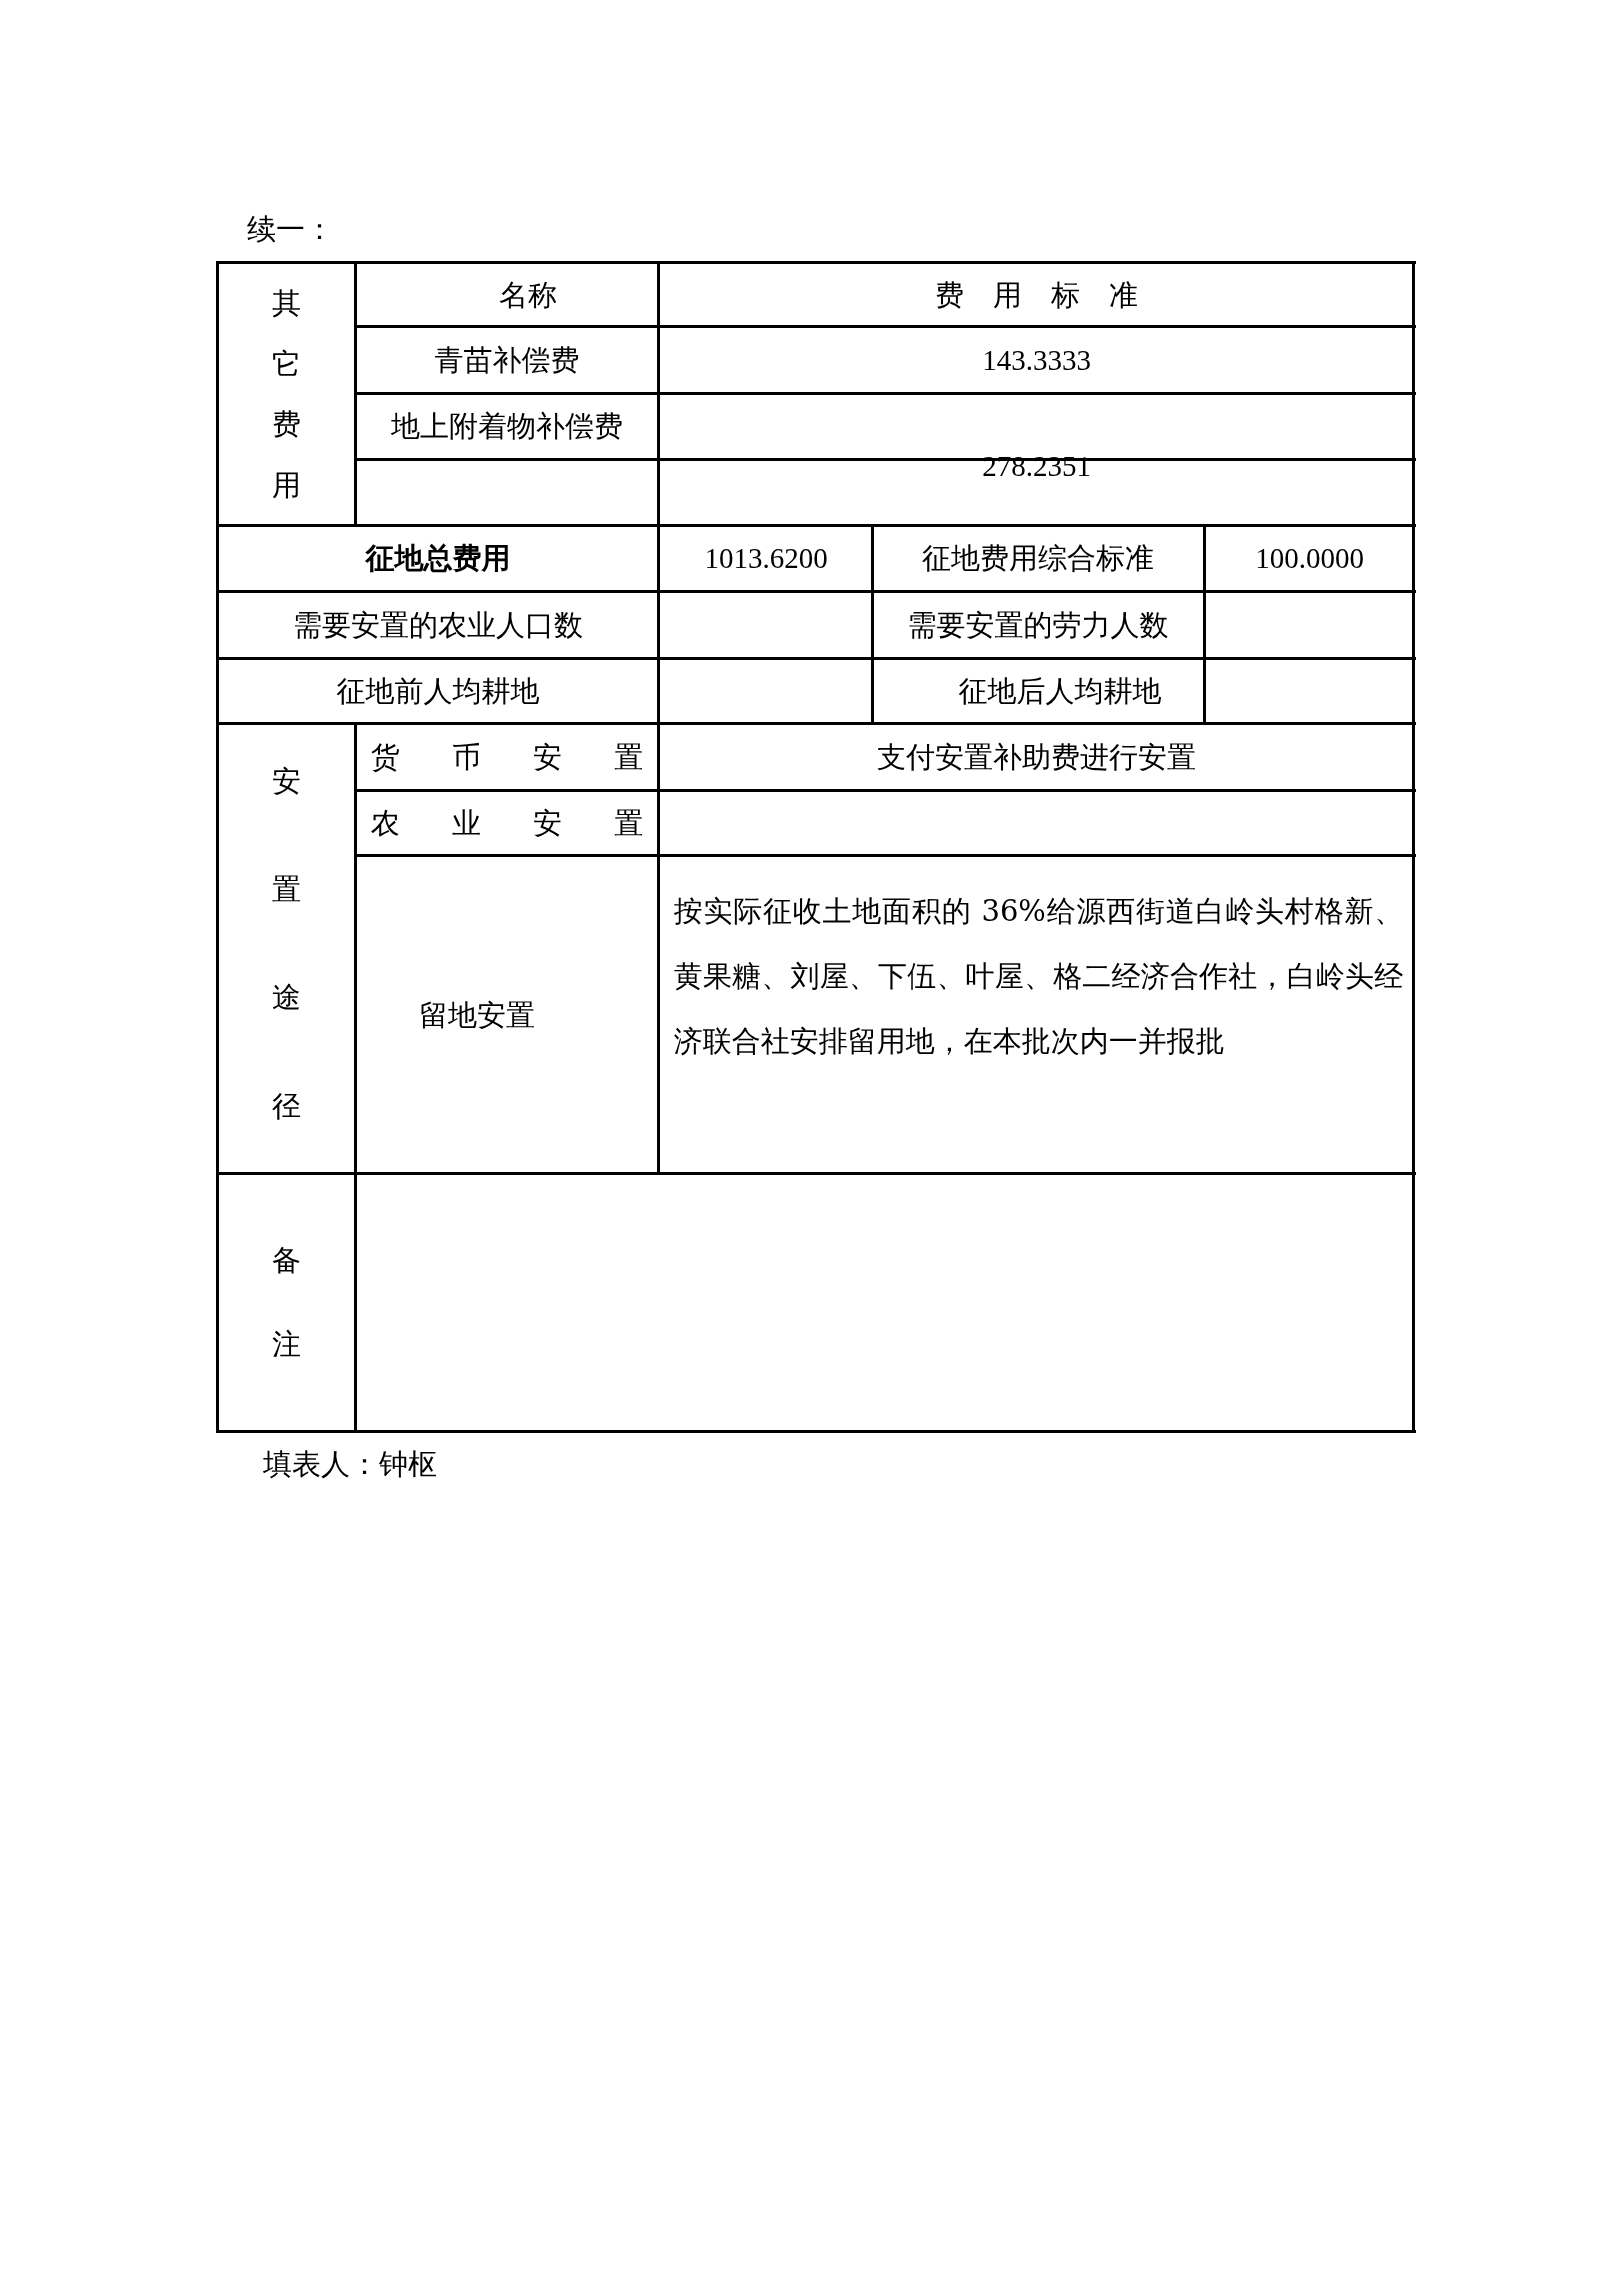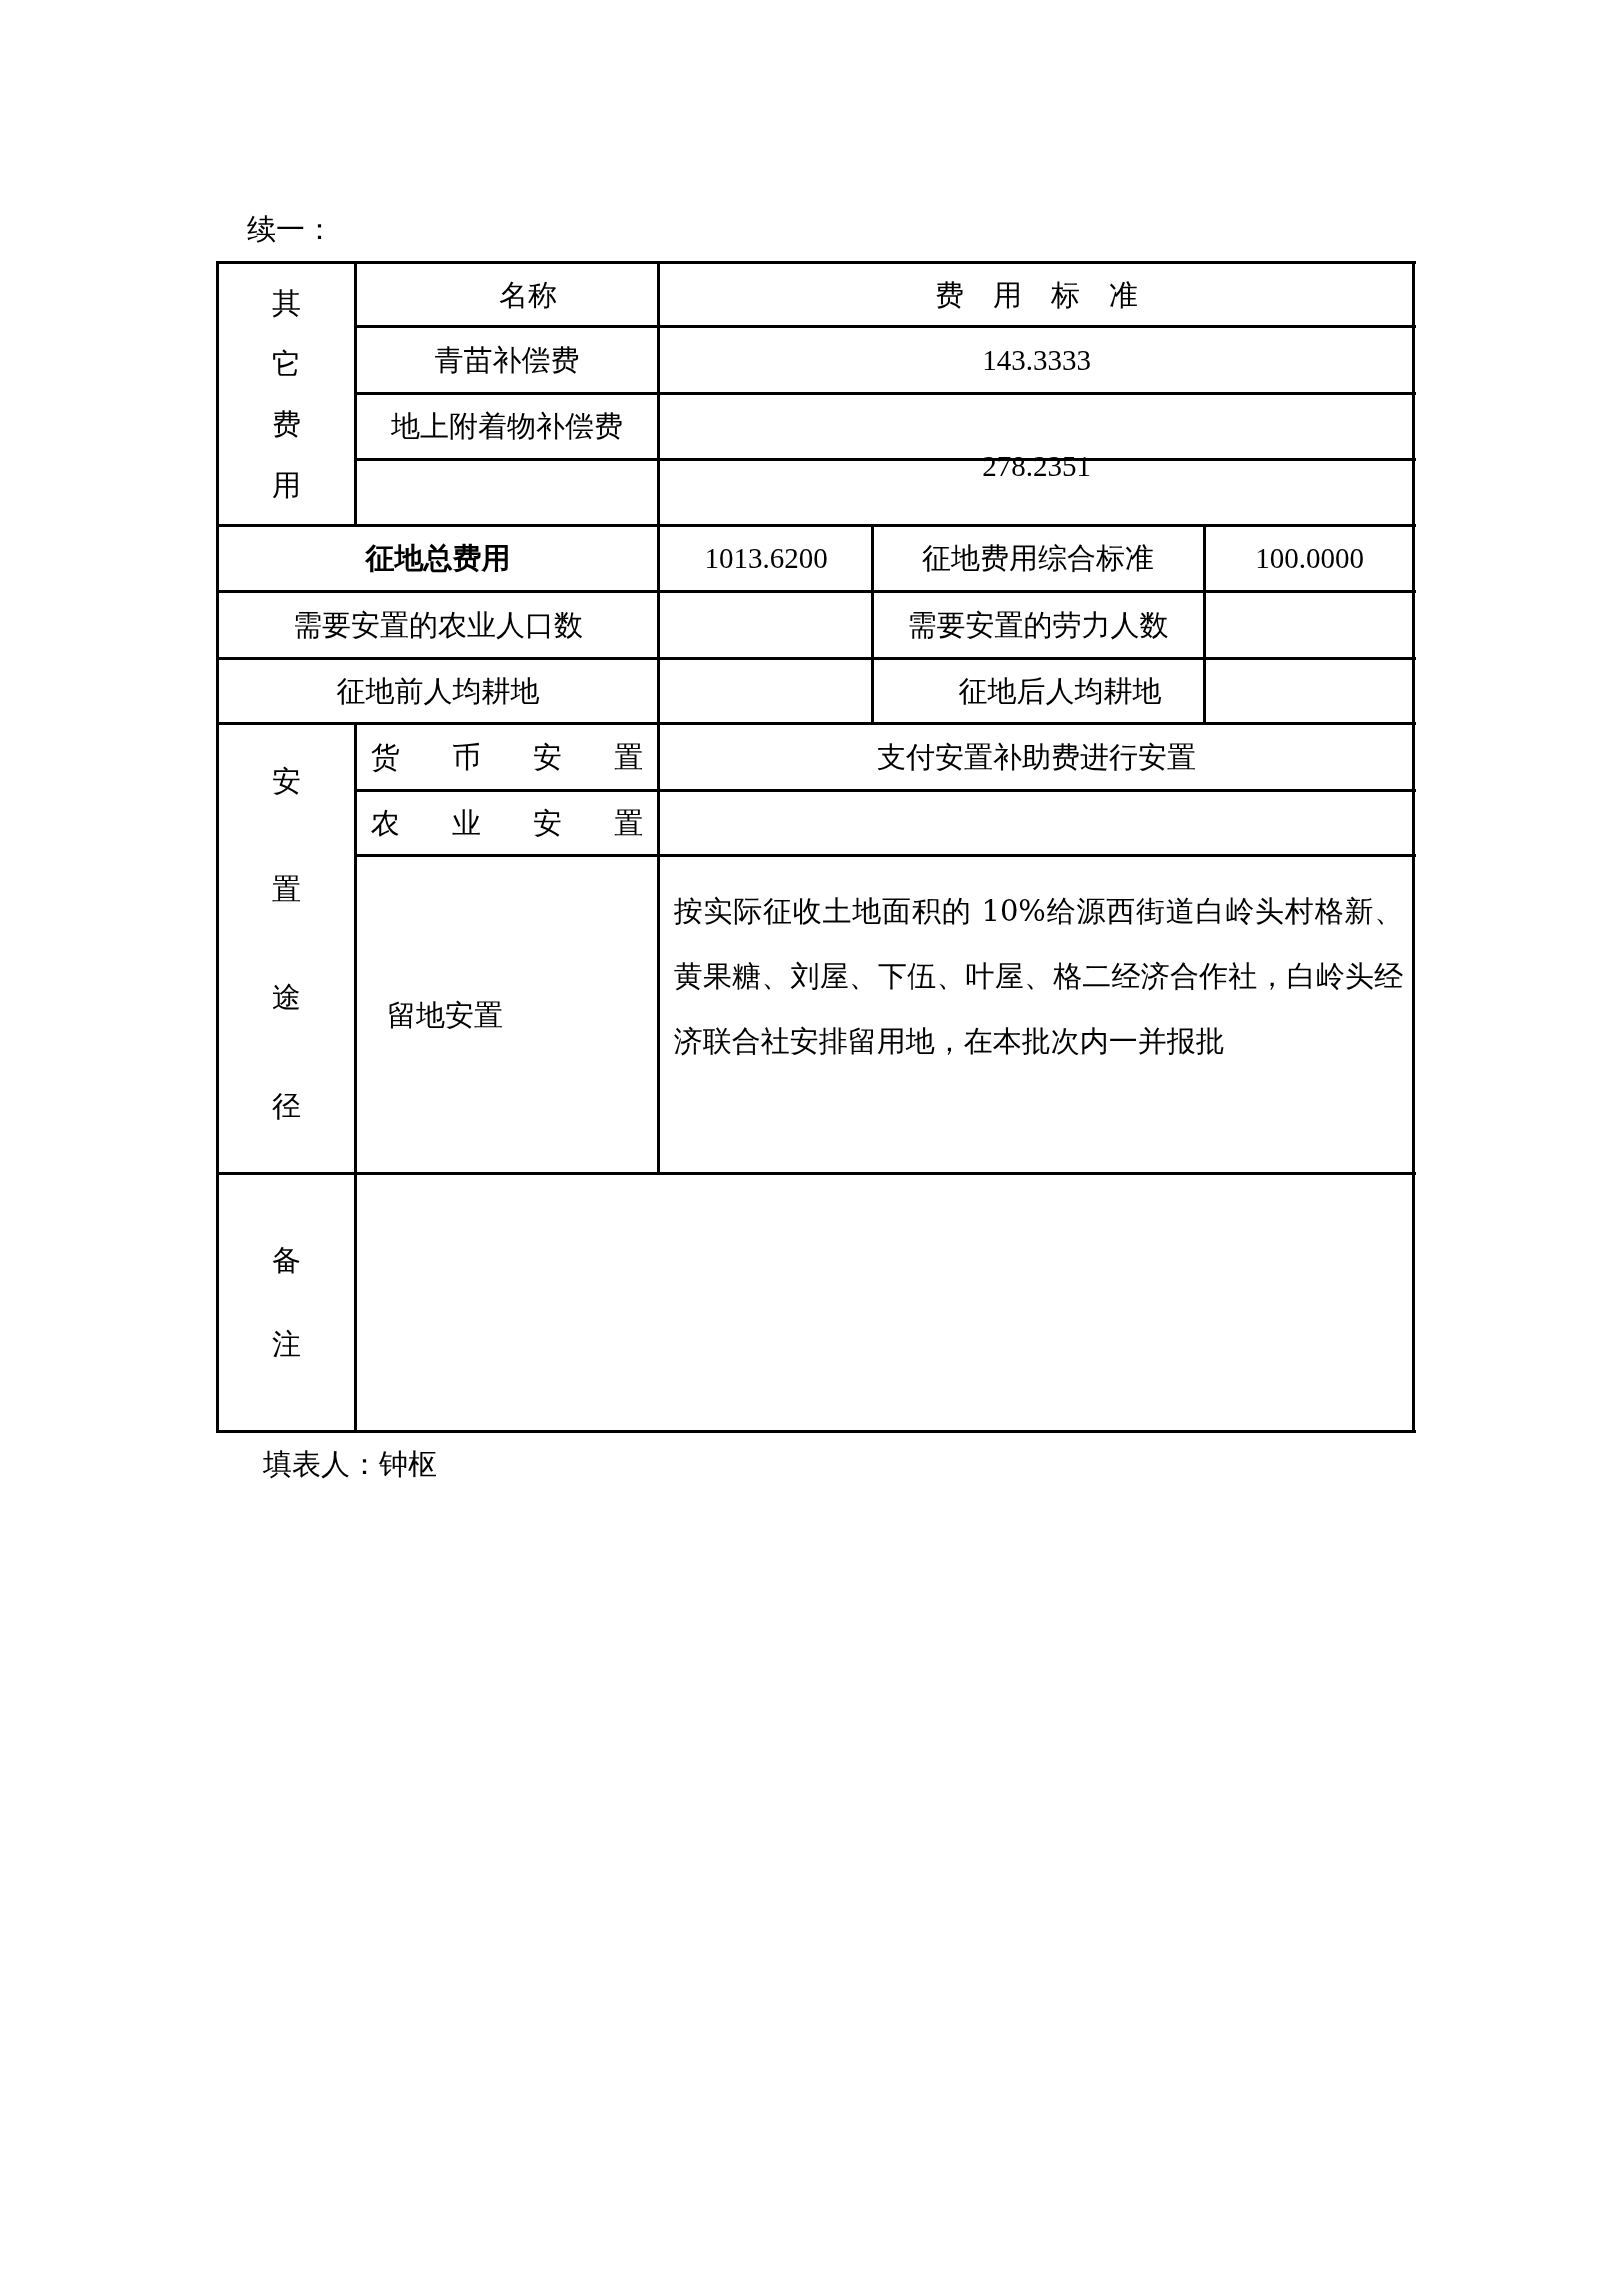--- a/index.html
+++ b/index.html
@@ -8,21 +8,21 @@
   .abs { position:absolute; }
   .caption { left:247px; top:210px; font-size:29px; line-height:39px; }
   .footer { left:247px; top:1445px; font-size:29px; line-height:39px;margin-left:16px; }
   .line-h { position:absolute; height:2.9px; background:#000; }
   .line-v { position:absolute; width:2.9px; background:#000; }
   .cell { position:absolute; display:flex; align-items:center; justify-content:center;
           font-size:29px; line-height:39px; text-align:center; box-sizing:border-box; }
   .num { font-family: "Liberation Serif", "DejaVu Serif", serif; font-size:29px; }
   .vert { flex-direction:column; justify-content:space-around; padding:9.8px 0; }
   .spread { justify-content:space-between; padding:0 13.7px 0 13.7px; }
-  .left { justify-content:flex-start; padding-left:30px; }
+  .left { justify-content:flex-start; padding-left:19px;margin-left:43px; }
   .para { justify-content:flex-start; align-items:flex-start; text-align:justify;
           padding:21.6px 9.8px 0 13.7px; line-height:65px; font-size:29px; }
 </style>
 </head>
 <body>
 
 <div class="abs caption">续一：</div>
 
 <div>
 
@@ -98,21 +98,21 @@
 
   <div class="cell spread" style="left:357px; top:792px; width:300px; height:62px;">
     <span>农</span>
     <span>业</span>
     <span>安</span>
     <span>置</span>
   </div>
   <div class="cell" style="left:660px; top:792px; width:753px; height:62px;"></div>
 
   <div class="cell left" style="left:357px; top:857px; width:300px; height:316px;">留地安置</div>
-  <div class="cell para" style="left:660px; top:857px; width:753px; height:316px;">按实际征收土地面积的 10%给源西街道白岭头村格新、黄果糖、刘屋、下伍、叶屋、格二经济合作社，白岭头经济联合社安排留用地，在本批次内一并报批</div>
+  <div class="cell para" style="left:660px; top:857px; width:753px; height:316px;">按实际征收土地面积的 36%给源西街道白岭头村格新、黄果糖、刘屋、下伍、叶屋、格二经济合作社，白岭头经济联合社安排留用地，在本批次内一并报批</div>
 
   <div class="cell vert" style="left:219px; top:1175px; width:135px; height:255px; justify-content:center; gap:45px;">
     <span>备</span>
     <span>注</span>
   </div>
   <div class="cell" style="left:357px; top:1175px; width:1056px; height:255px;"></div>
 </div>
 
 <div class="abs footer">填表人：钟枢</div>
 

